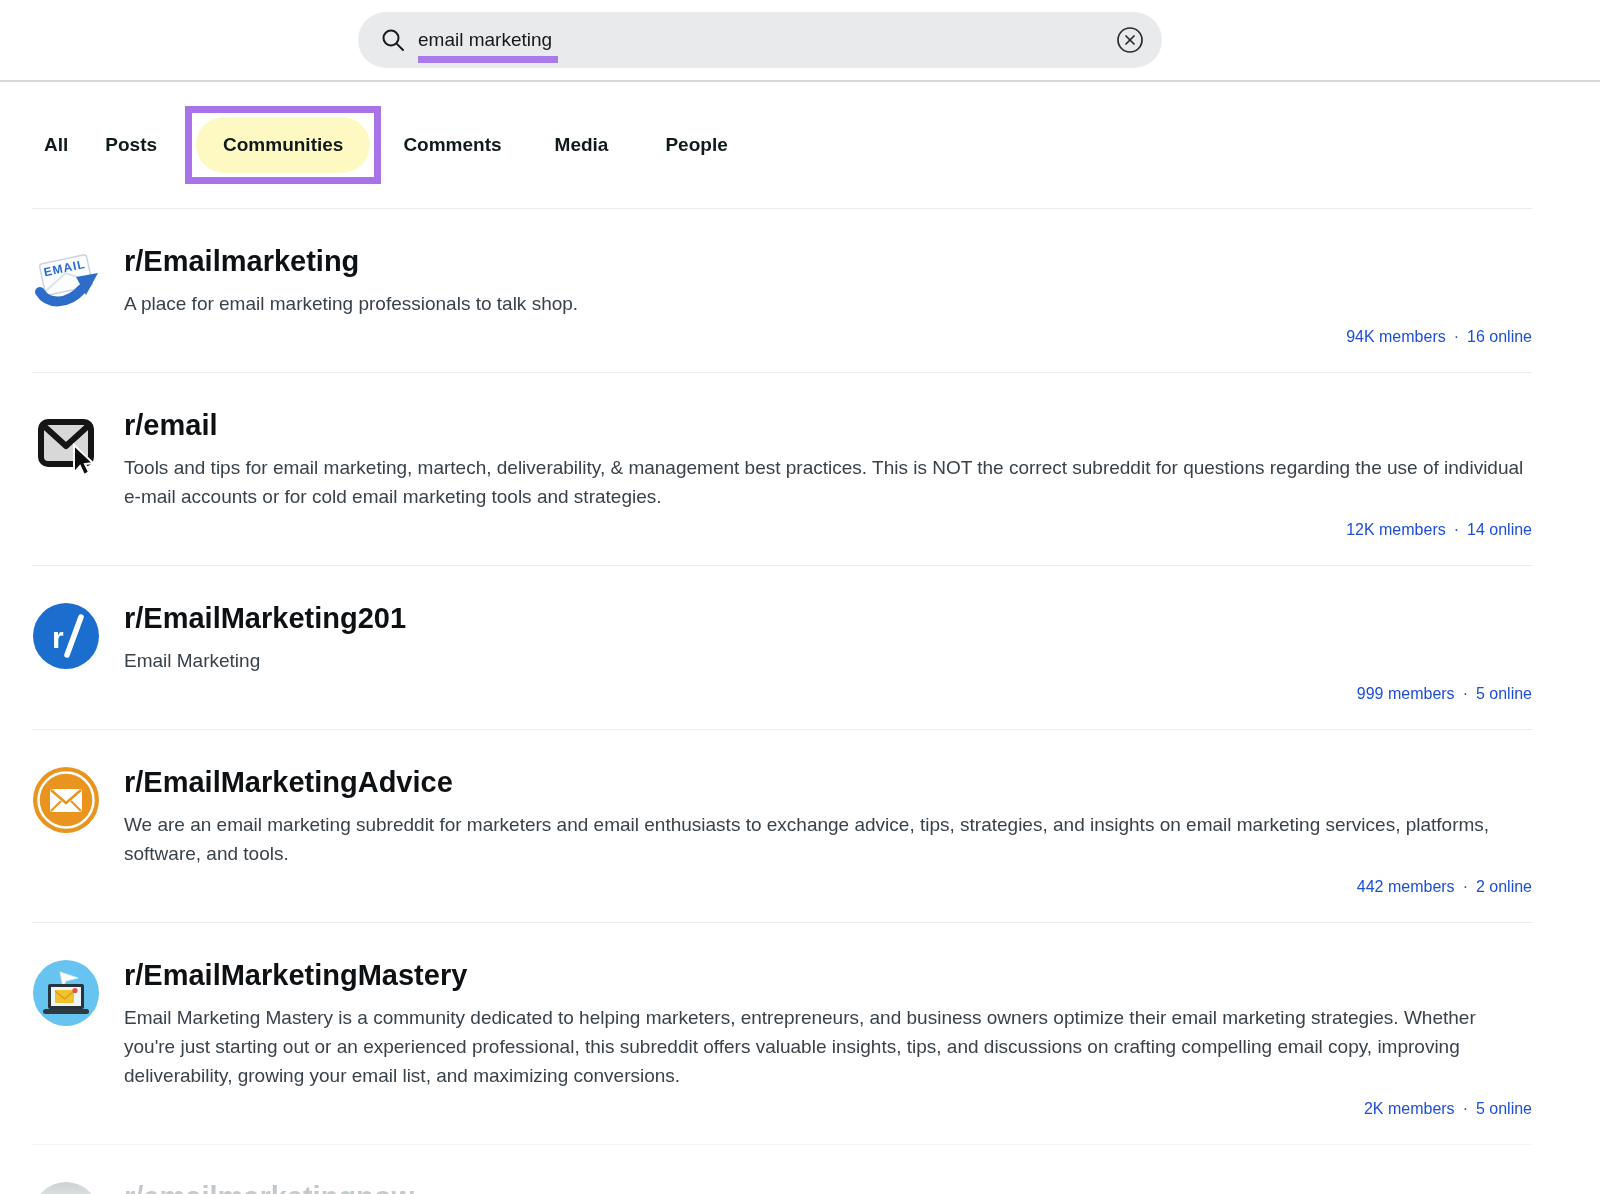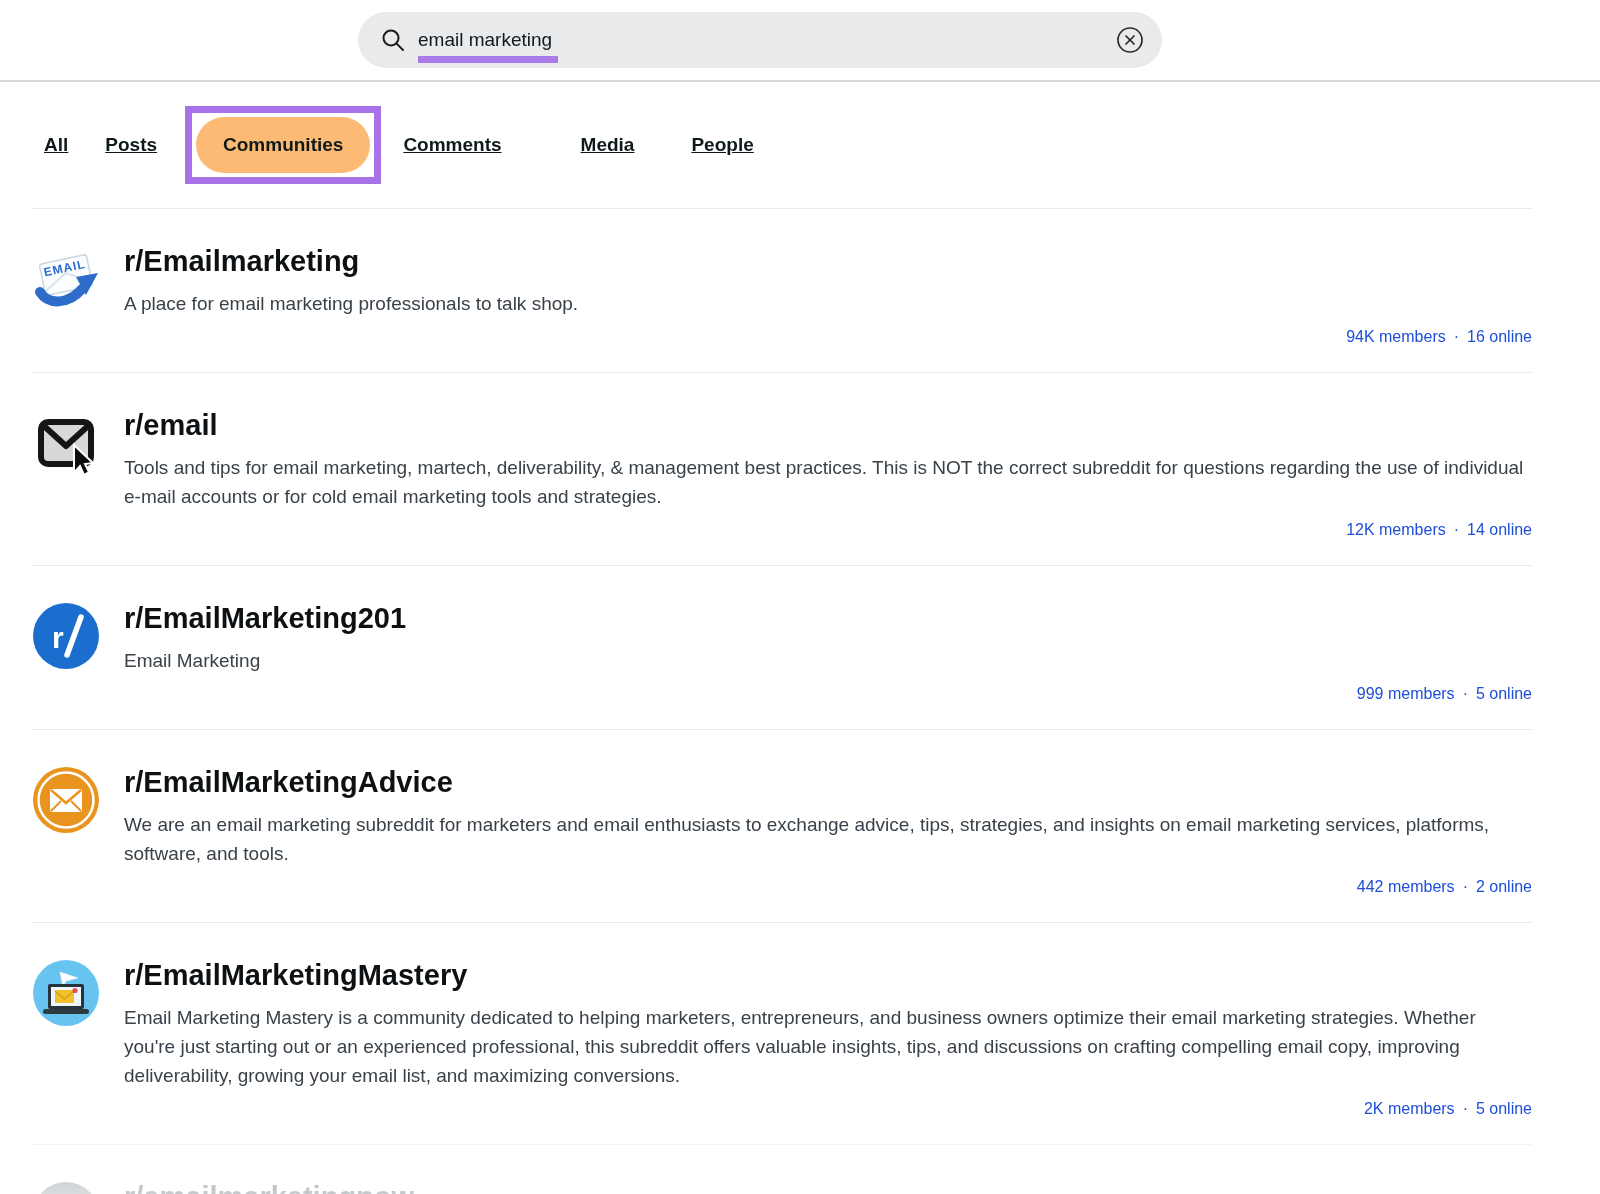--- a/index.html
+++ b/index.html
@@ -18,30 +18,30 @@
   .search-icon{margin-left:22px;display:flex;align-items:center;}
   .search-text{margin-left:12px;font-size:19px;color:#16191c;position:relative;}
   .search-underline{
     position:absolute;left:0;bottom:-12px;width:140px;height:7px;background:#a97bea;
   }
   .clear-btn{
     position:absolute;right:18px;top:14px;width:28px;height:28px;border:none;background:transparent;
     padding:0;cursor:pointer;display:flex;align-items:center;justify-content:center;
   }
   
-  .tabs{display:flex;align-items:center;height:126px;text-decoration:underline;}
+  .tabs{display:flex;align-items:center;height:126px;}
   .tab{font-size:19px;font-weight:700;color:#0f1a1c;cursor:pointer;white-space:nowrap;}
   .tabs > :nth-child(1){margin-left:44px;}
   .tabs > :nth-child(2){margin-left:37px;}
   .tabs > :nth-child(3){margin-left:28px;}
   .tabs > :nth-child(4){margin-left:22px;}
-  .tabs > :nth-child(5){margin-left:79px;}
+  .tabs > :nth-child(5){margin-left:53px;}
   .tabs > :nth-child(6){margin-left:57px;}
   .tab--active{
-    background:#fdba74;border-radius:28px;padding:17px 27px;display:inline-block;
+    background:#fef9c3;border-radius:28px;padding:17px 27px;display:inline-block;
   }
   .annotation-box{
     display:inline-block;border:7px solid #a873e8;padding:4px;background:#fff;line-height:0;
   }
   .annotation-box .tab--active{line-height:normal;}
   
   .rows{margin:0 68px 0 32px;}
   .row{
     display:flex;align-items:flex-start;border-top:1px solid #ebebeb;
     padding:36px 0 26px;

